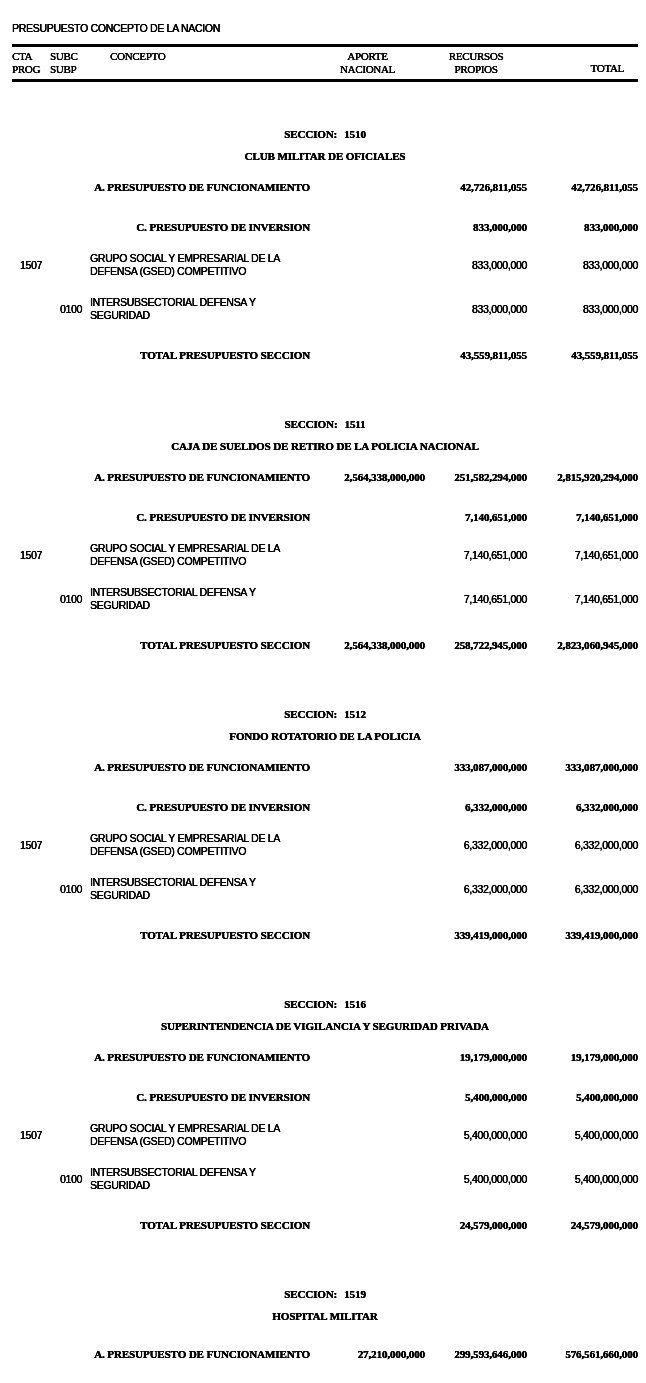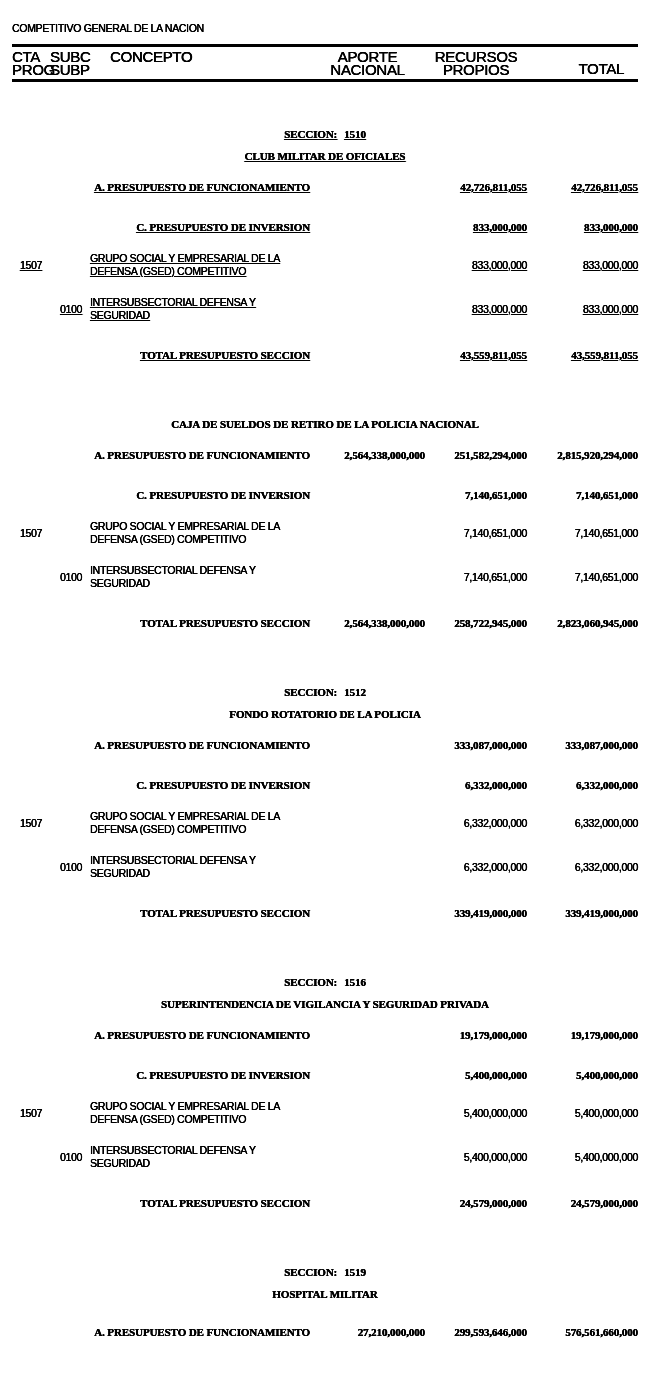--- a/index.html
+++ b/index.html
@@ -17,31 +17,31 @@
   }
 
   
   .thead {
     margin-top: 9px;
     border-top: 3px solid #000;
     border-bottom: 3px solid #000;
     padding: 3px 0;
     display: grid;
     grid-template-columns: 38px 40px 220px 115px 102px 111px;
-    font-size: 15px; line-height: 13px; letter-spacing: -0.3px;
+    font-size: 11px; line-height: 13px; letter-spacing: -0.3px; font-family: Liberation Serif, serif;
   }
   .thead .h-line { display: block; }
   .h-left   { text-align: left; }
   .h-center { text-align: center; }
   .h-right  { text-align: right; padding-right: 14px; margin-top: 12px; }
   .h-concepto { padding-left: 20px; }
 
   
   .section { margin-top: 56px; }
-  .section.first { margin-top: 46px; text-decoration: underline; }
+  .section.first { margin-top: 46px; }
   .sec-code, .sec-name {
     text-align: center;
     font-family: "Liberation Serif", serif;
     font-weight: 700;
     font-size: 11px; line-height: 13px; letter-spacing: -0.1px;
   }
   .sec-name { margin-top: 9px; }
   .sec-num { margin-left: 7px; }
   .rows { margin-top: 18px; }
   .rows.last-sec { margin-top: 25px; }
@@ -69,21 +69,21 @@
   .c-num { text-align: right; white-space: nowrap; }
   .col-aporte   { grid-column: 4; }
   .col-recursos { grid-column: 5; }
   .col-total    { grid-column: 6; }
 </style>
 </head>
 <body>
 
 <div class="page">
 
-  <div class="doc-title">COMPETITIVO GENERAL DE LA NACION</div>
+  <div class="doc-title">PRESUPUESTO CONCEPTO DE LA NACION</div>
 
   <div class="thead">
     <div class="h-left">
       <span class="h-line">CTA</span>
       <span class="h-line">PROG</span>
     </div>
     <div class="h-left">
       <span class="h-line">SUBC</span>
       <span class="h-line">SUBP</span>
     </div>
@@ -135,20 +135,23 @@
       </div>
       <div class="row row-bold">
         <div class="c-label">TOTAL PRESUPUESTO SECCION</div>
         <div class="c-num col-recursos">43,559,811,055</div>
         <div class="c-num col-total">43,559,811,055</div>
       </div>
     </div>
   </div>
 
   <div class="section">
+    <div class="sec-code">
+      <span>SECCION:</span><span class="sec-num">1511</span>
+    </div>
     <div class="sec-name">CAJA DE SUELDOS DE RETIRO DE LA POLICIA NACIONAL</div>
     <div class="rows">
       <div class="row row-bold mb-lg">
         <div class="c-label">A. PRESUPUESTO DE FUNCIONAMIENTO</div>
         <div class="c-num col-aporte">2,564,338,000,000</div>
         <div class="c-num col-recursos">251,582,294,000</div>
         <div class="c-num col-total">2,815,920,294,000</div>
       </div>
       <div class="row row-bold mb-md">
         <div class="c-label">C. PRESUPUESTO DE INVERSION</div>

